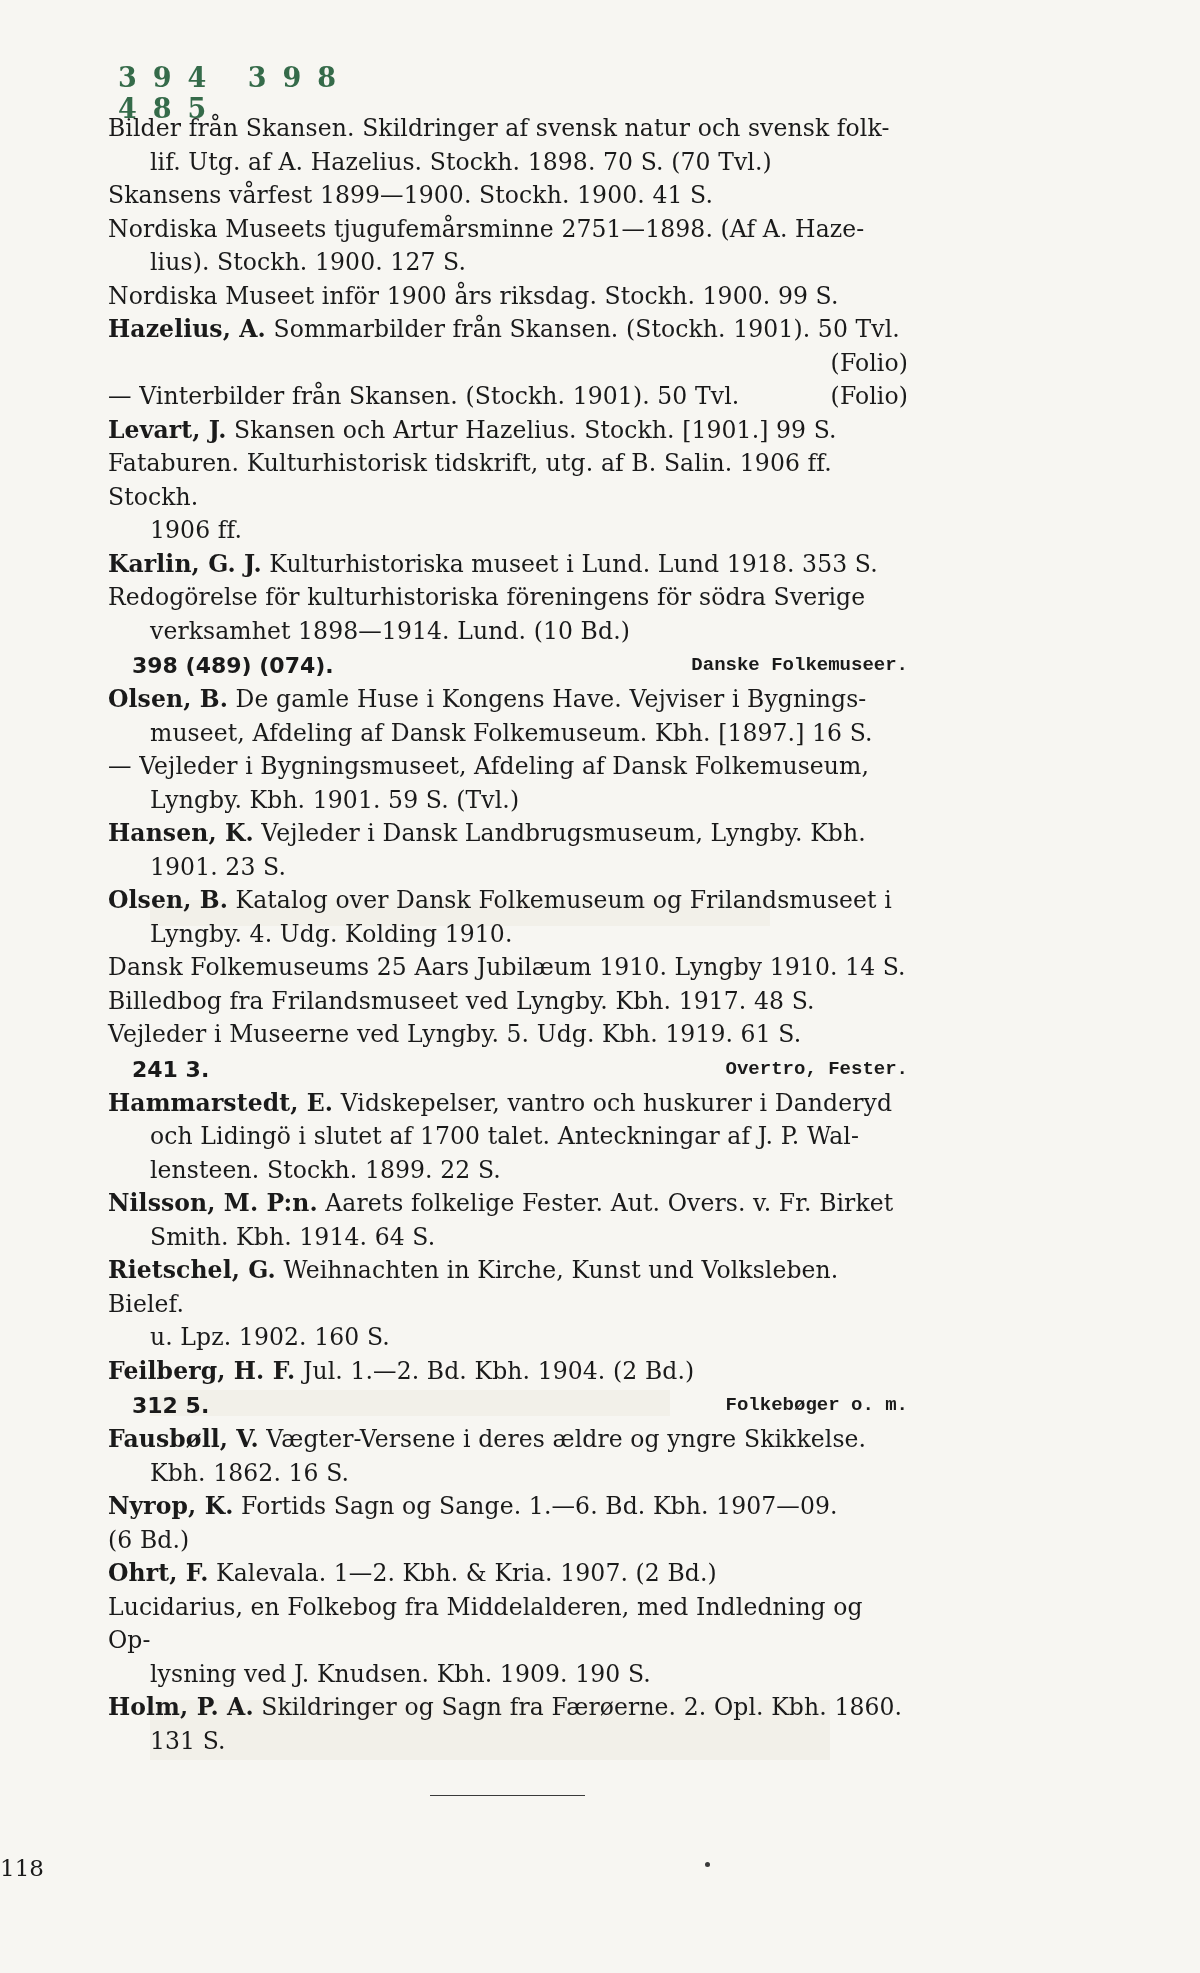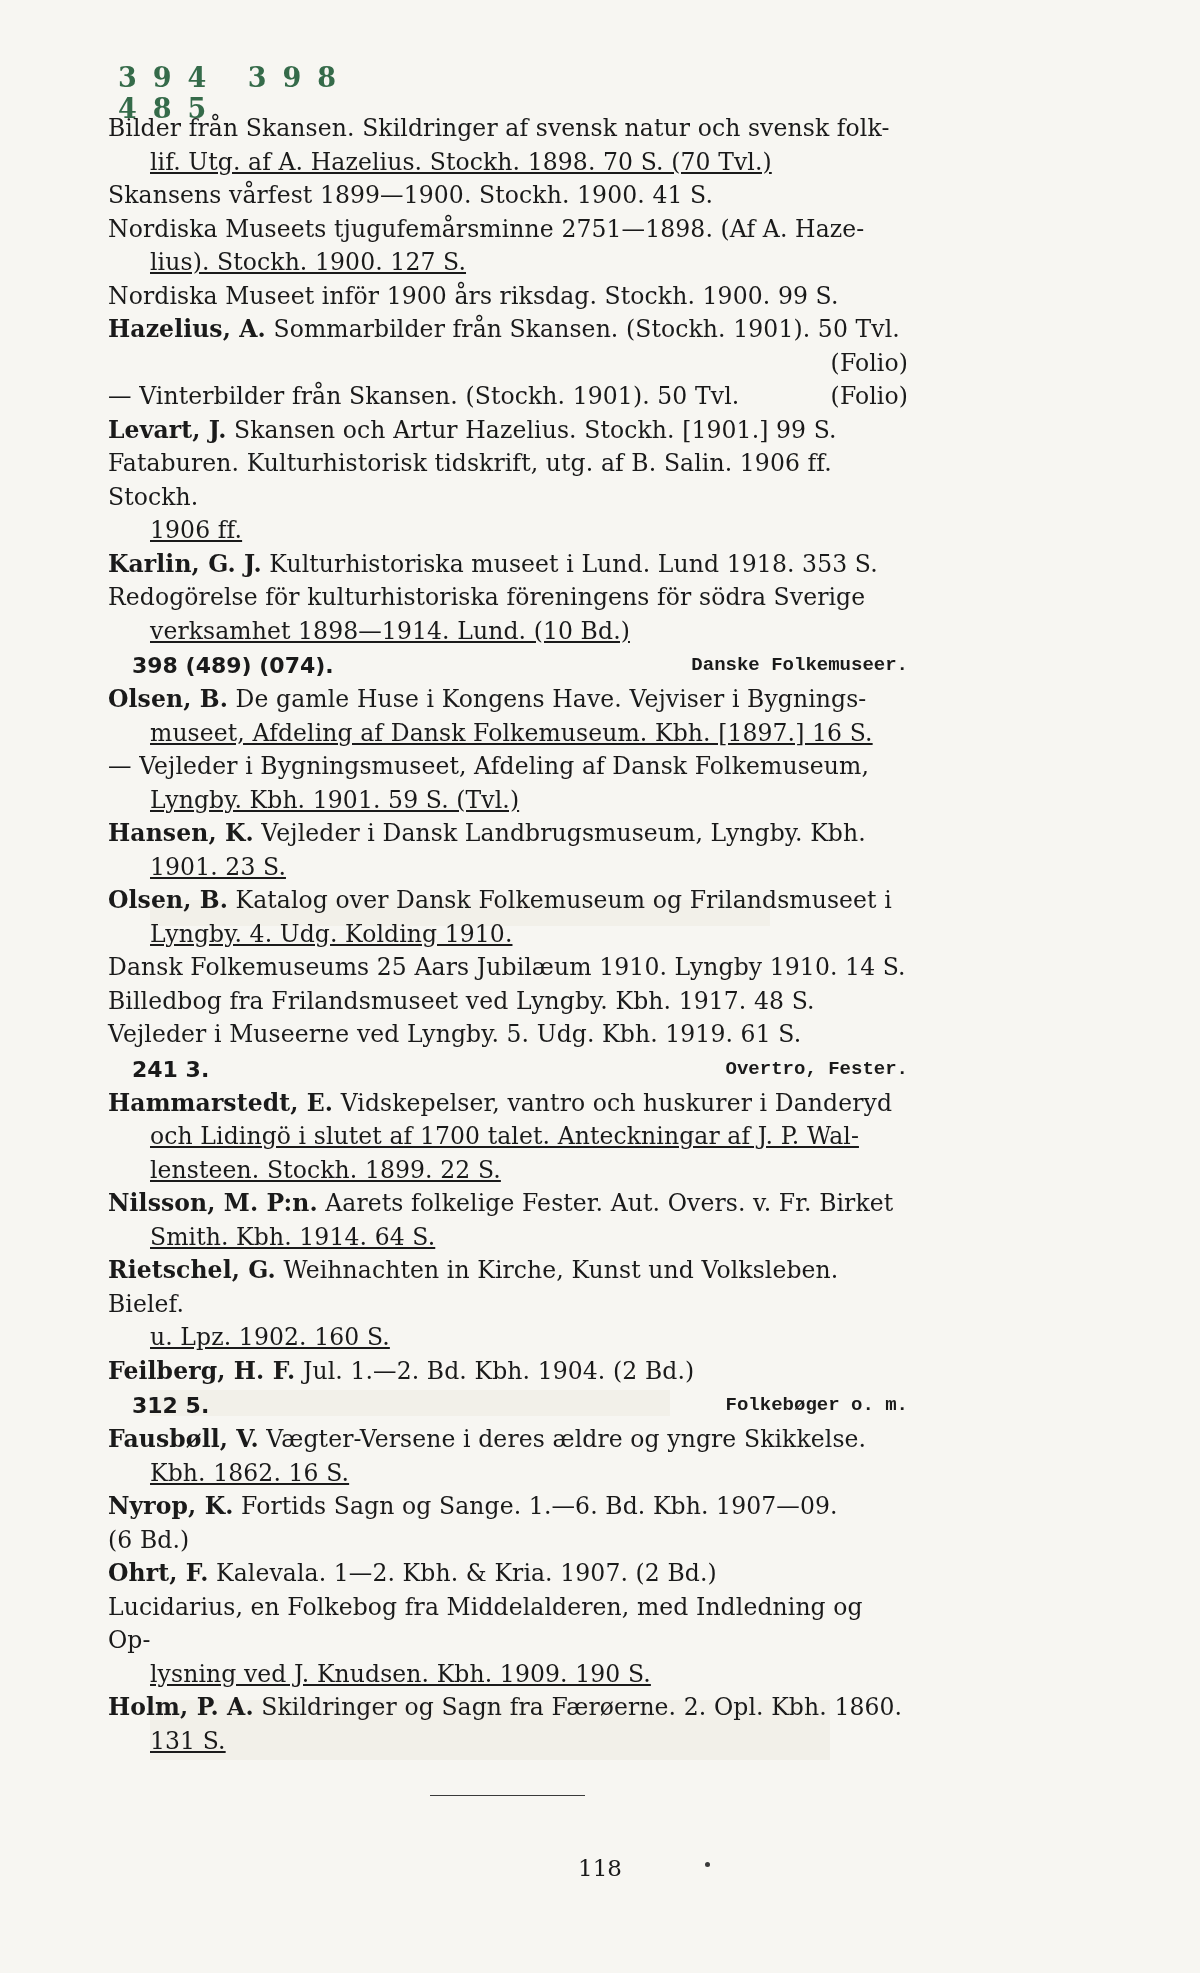--- a/index.html
+++ b/index.html
@@ -43,21 +43,20 @@
   }
   p.entry {
     margin: 0 0 0 0;
     font-size: 23.5px;
     line-height: 33.5px;
     text-indent: 0;
     letter-spacing: 0.1px;
   }
   .cont {
     padding-left: 42px;
-    text-decoration: underline;
   }
   b {
     font-weight: bold;
     margin-top: 45px;
   }
   .classline {
     font-weight: bold;
     font-size: 23.5px;
     line-height: 35px;
     overflow: hidden;
@@ -83,21 +82,21 @@
     left: 430px;
     top: 1795px;
     width: 155px;
     border-top: 1.5px solid #3a3a3a;
   }
   .folio-num {
     position: absolute;
     top: 1855px;
     left: 0;
     width: 1200px;
-    text-align: center;
+    text-align: left;
     font-size: 23px;
     font-family: "DejaVu Serif", serif;
   }
   .folio-dot {
     position: absolute;
     top: 1862px;
     left: 705px;
     width: 5px;
     height: 5px;
     background: #3a3a3a;

